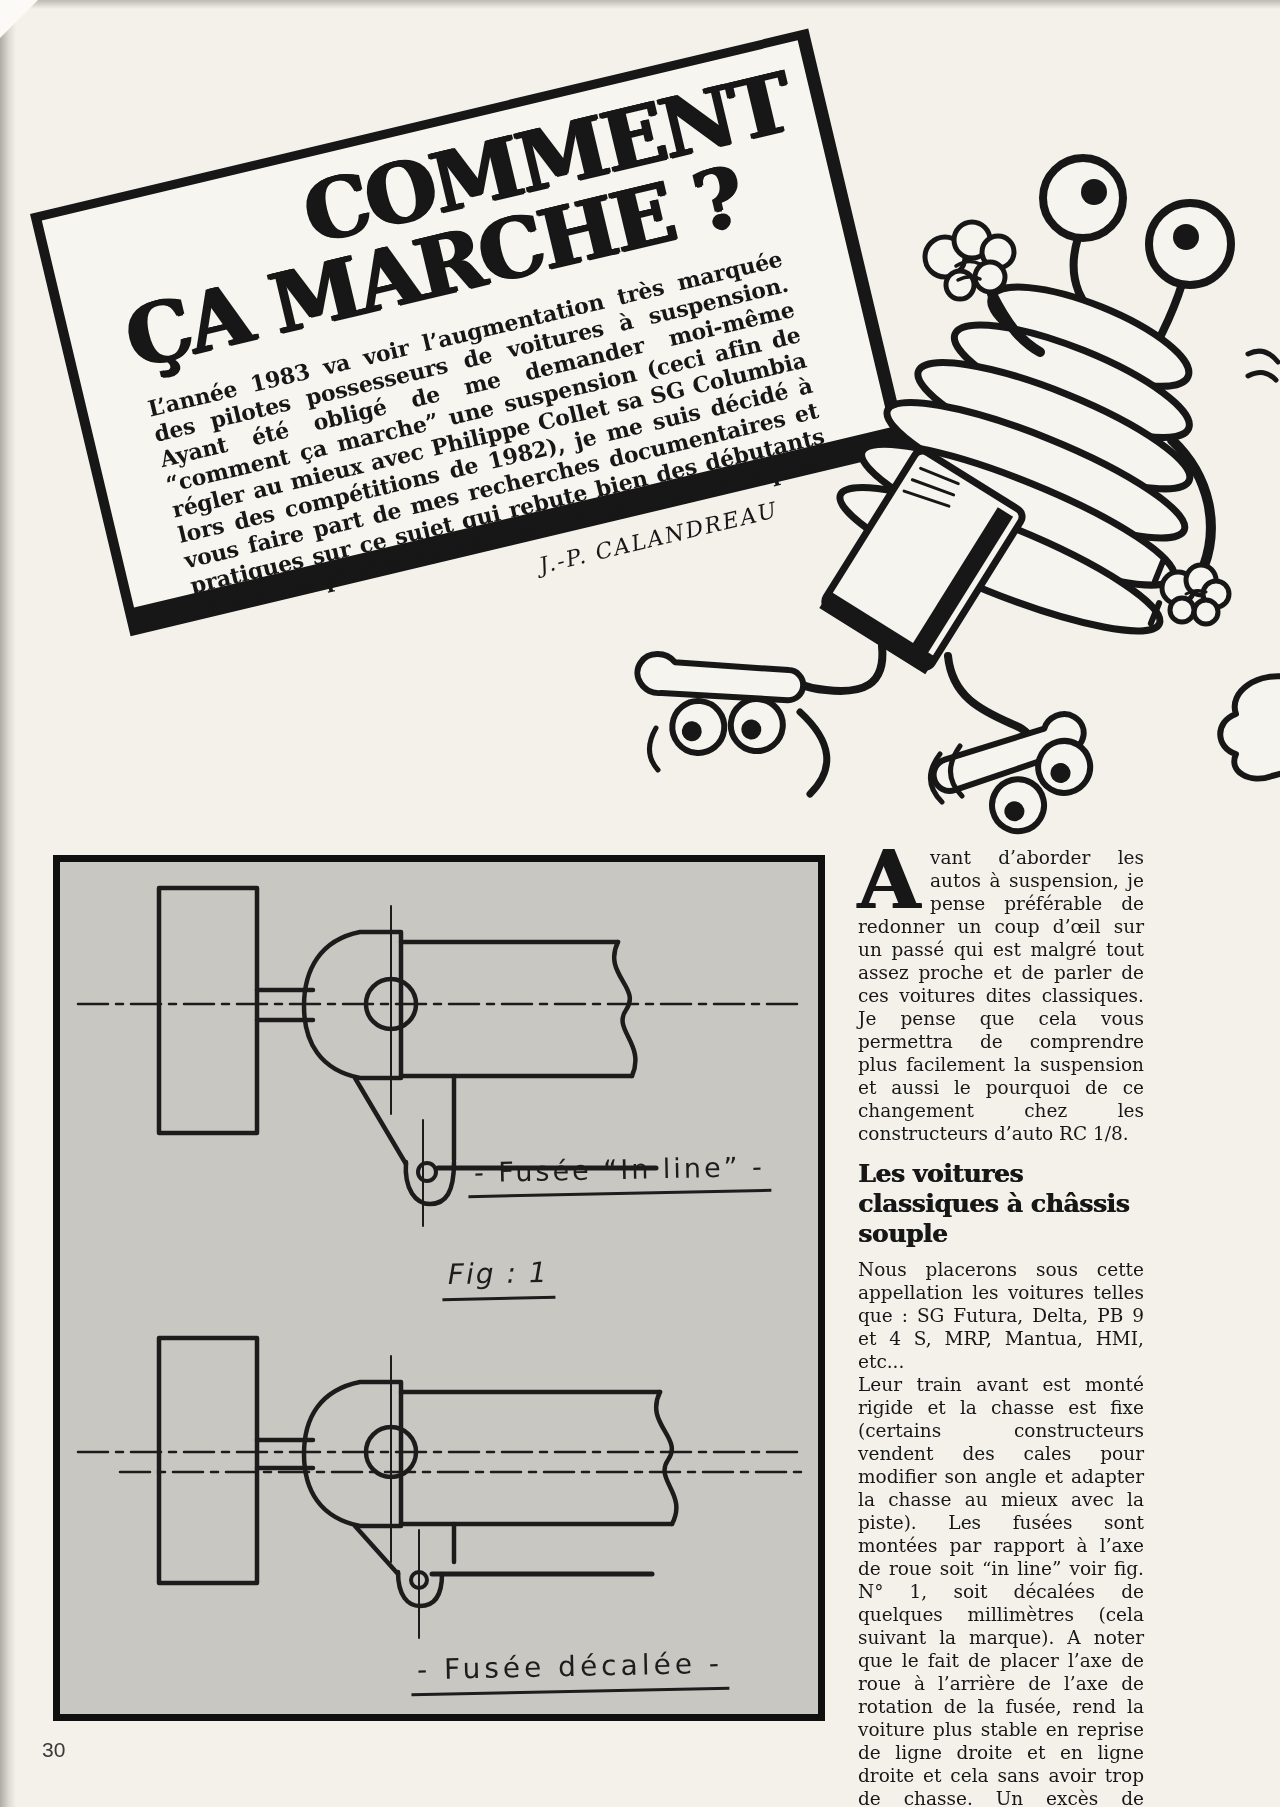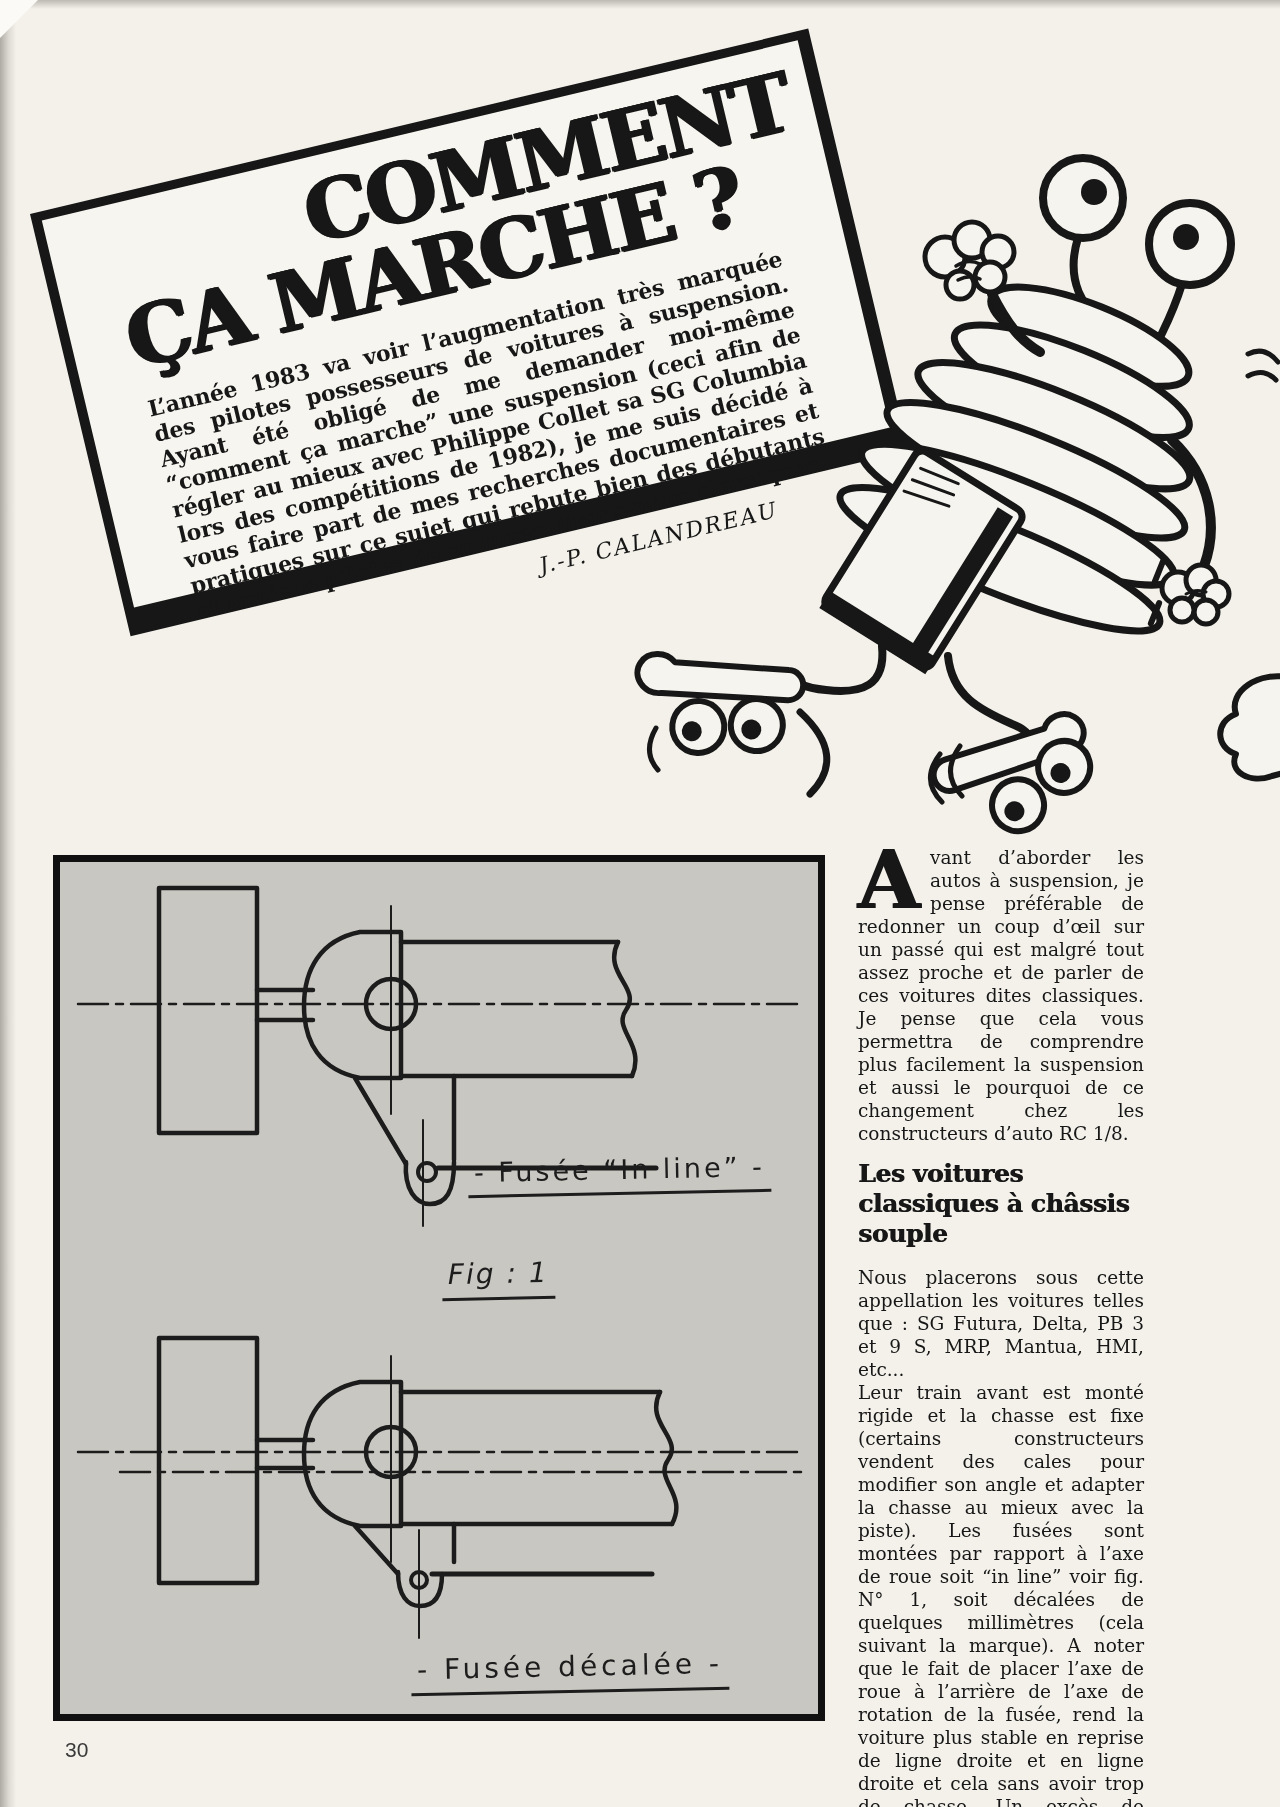--- a/index.html
+++ b/index.html
@@ -60,26 +60,26 @@
   
   .article{
     position:absolute;left:858px;top:846px;width:286px;
     font-size:18.5px;line-height:23px;text-align:justify;z-index:1;}
   .article p{margin:0;}
   .dropcap{
     float:left;font-size:80px;line-height:58px;font-weight:bold;
     margin:5px 10px 2px 0;
     text-shadow:1px 0 var(--ink),-1px 0 var(--ink);}
   .article h2{
-    margin:14px 0 17px 0;font-size:25px;line-height:30px;font-weight:bold;
+    margin:14px 0 9px 0;font-size:25px;line-height:30px;font-weight:bold;
     letter-spacing:-.4px;text-align:left;
     text-shadow:.7px 0 var(--ink);}
   
   .page-number{
-    position:absolute;left:65px;top:1738px;
+    position:absolute;left:42px;top:1738px;
     font-family:"Liberation Sans", sans-serif;font-size:21px;color:#3a3a3a;}
 </style>
 </head>
 <body>
 
 <div class="page">
 
   <div class="edge-left"></div>
   <div class="edge-top"></div>
   <div class="corner-topleft"></div>
@@ -219,19 +219,19 @@
       <span class="u">- Fusée décalée -</span>
     </div>
   </div>
 
   <div class="article">
     <p>
       <span class="dropcap">A</span>
       <span>vant d’aborder les autos à suspension, je pense préférable de redonner un coup d’œil sur un passé qui est malgré tout assez proche et de parler de ces voitures dites classiques. Je pense que cela vous permettra de comprendre plus facilement la suspension et aussi le pourquoi de ce changement chez les constructeurs d’auto RC 1/8.</span>
     </p>
     <h2>Les voitures classiques à châssis souple</h2>
-    <p>Nous placerons sous cette appellation les voitures telles que : SG Futura, Delta, PB 3 et 9 S, MRP, Mantua, HMI, etc...</p>
+    <p>Nous placerons sous cette appellation les voitures telles que : SG Futura, Delta, PB 9 et 4 S, MRP, Mantua, HMI, etc...</p>
     <p>Leur train avant est monté rigide et la chasse est fixe (certains constructeurs vendent des cales pour modifier son angle et adapter la chasse au mieux avec la piste). Les fusées sont montées par rapport à l’axe de roue soit “in line” voir fig. N° 1, soit décalées de quelques millimètres (cela suivant la marque). A noter que le fait de placer l’axe de roue à l’arrière de l’axe de rotation de la fusée, rend la voiture plus stable en reprise de ligne droite et en ligne droite et cela sans avoir trop de chasse. Un excès de chasse rendant le train avant sous-vireur. Le train “in line” permet quant à lui une plus grande précision de</p>
   </div>
 
   <div class="page-number">30</div>
 
 </div>
 
 </body></html>

